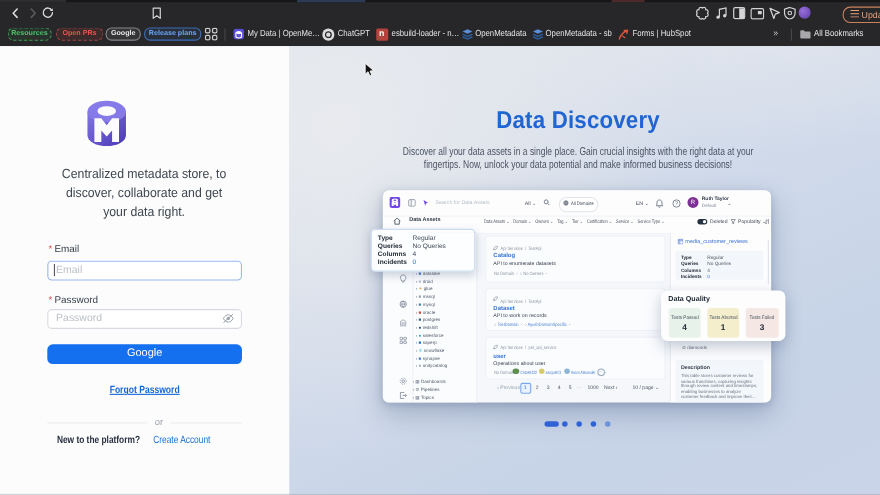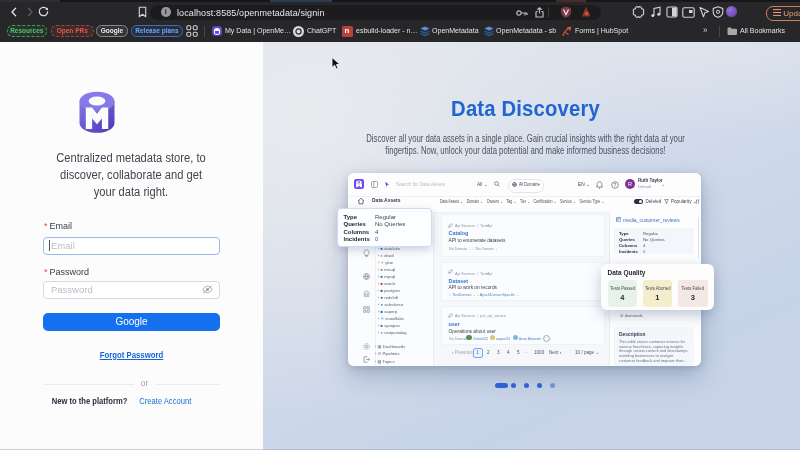--- a/index.html
+++ b/index.html
@@ -69,41 +69,20 @@
     <svg class="abs" style="left:25px;top:7px" width="10" height="10" viewBox="0 0 10 10">
         <path d="M3.4 1.2 L7 5 L3.4 8.8" stroke="#5c5c60" stroke-width="1.4" fill="none" stroke-linecap="round" stroke-linejoin="round"></path>
       </svg>
     <svg class="abs" style="left:38px;top:6px" width="11" height="11" viewBox="0 0 11 11">
         <path d="M9.2 3.5 A4.2 4.2 0 1 0 9.7 5.5" stroke="#dcdcde" stroke-width="1.2" fill="none" stroke-linecap="round"></path>
         <path d="M9.9 1.4 L9.9 4 L7.3 4 Z" fill="#dcdcde"></path>
       </svg>
     <svg class="abs" style="left:137px;top:5.5px" width="11" height="12" viewBox="0 0 11 12">
         <path d="M2.3 1.3 h6.4 v9.4 l-3.2 -2.4 l-3.2 2.4 Z" stroke="#d2d2d4" stroke-width="1.1" fill="none" stroke-linejoin="round"></path>
       </svg>
-    <div id="addrbar">
-      <div id="infocirc">i</div>
-      <div id="addrtxt">localhost:8585/openmetadata/signin</div>
-      <svg class="abs" style="left:366px;top:4px" width="12" height="8" viewBox="0 0 12 8">
-          <circle cx="3" cy="4" r="2.2" stroke="#bdbdbf" stroke-width="1.2" fill="none"></circle>
-          <path d="M5.2 4 H11 M9 4 V6.5 M11 4 V6" stroke="#bdbdbf" stroke-width="1.2" fill="none"></path>
-        </svg>
-      <svg class="abs" style="left:384px;top:2px" width="11" height="11" viewBox="0 0 11 11">
-          <path d="M5.5 1 V6.5 M3.3 2.8 L5.5 0.8 L7.7 2.8" stroke="#bdbdbf" stroke-width="1.2" fill="none"></path>
-          <path d="M2 4.5 H3.5 M7.5 4.5 H9 M2 4.5 V10 H9 V4.5" stroke="#bdbdbf" stroke-width="1.2" fill="none"></path>
-        </svg>
-      <div class="abs" style="left:398px;top:2px;width:1px;height:11px;background:#3a3a3c"></div>
-      <svg class="abs" style="left:410px;top:1.5px" width="12" height="12" viewBox="0 0 12 12">
-          <path d="M6 0.5 L11 2.2 V6 C11 9 8.8 11 6 11.7 C3.2 11 1 9 1 6 V2.2 Z" fill="#7b3b42"></path>
-          <path d="M3.5 3.5 L6 8.5 L8.5 3.5" stroke="#e8e4ee" stroke-width="1.3" fill="none"></path>
-        </svg>
-      <svg class="abs" style="left:430px;top:1.5px" width="12" height="12" viewBox="0 0 12 12">
-          <path d="M6 0.8 L2 10.5 L10.5 10.5 Z" fill="#8d3136"></path>
-          <circle cx="6.6" cy="7.6" r="2" fill="#c8552e"></circle>
-        </svg>
-    </div>
     <svg class="abs" style="left:632px;top:6px" width="13" height="13" viewBox="0 0 13 13">
         <path d="M6.5 1.2 C8 0 9.8 1 9.6 2.8 C11.4 2.6 12.4 4.5 11.2 6 C12.4 7.5 11.4 9.4 9.6 9.2 C9.8 11 8 12 6.5 10.8 C5 12 3.2 11 3.4 9.2 C1.6 9.4 0.6 7.5 1.8 6 C0.6 4.5 1.6 2.6 3.4 2.8 C3.2 1 5 0 6.5 1.2 Z" stroke="#d4d4d6" stroke-width="1.1" fill="none"></path>
       </svg>
     <svg class="abs" style="left:650px;top:6px" width="12" height="12" viewBox="0 0 12 12">
         <path d="M4 9.5 V2.5 L10 1.2 V8.2" stroke="#d4d4d6" stroke-width="1.1" fill="none"></path>
         <circle cx="2.8" cy="9.6" r="1.5" fill="#d4d4d6"></circle>
         <circle cx="8.8" cy="8.3" r="1.5" fill="#d4d4d6"></circle>
       </svg>
     <svg class="abs" style="left:666px;top:6px" width="12" height="12" viewBox="0 0 12 12">
         <rect x="1" y="1" width="10" height="10" rx="1.5" stroke="#d4d4d6" stroke-width="1.1" fill="none"></rect>

